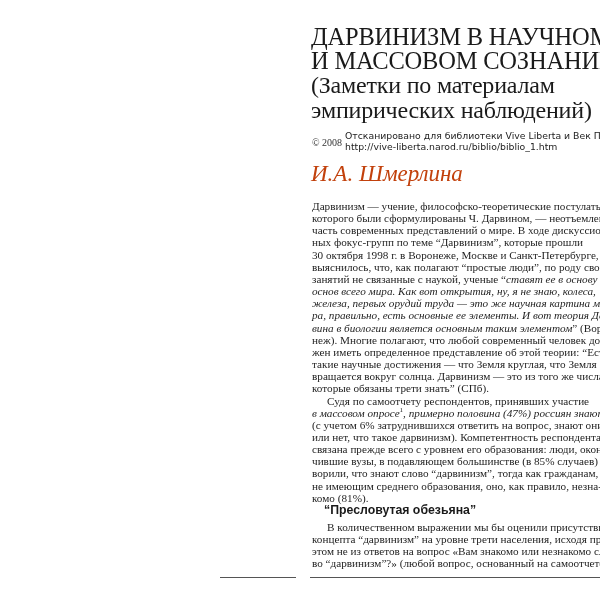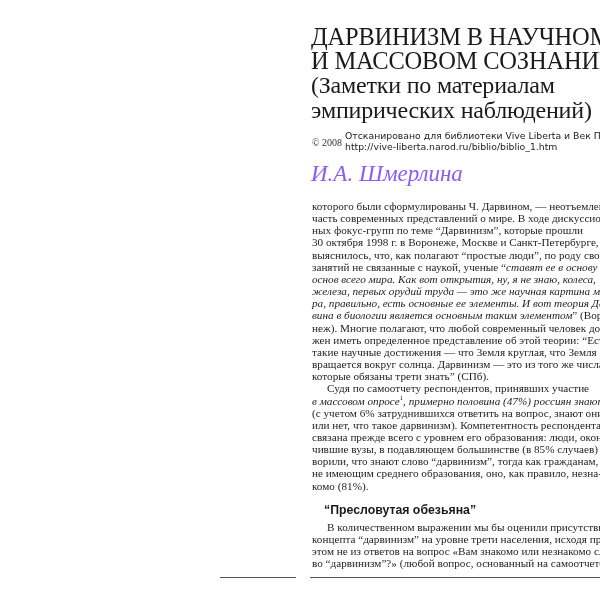--- a/index.html
+++ b/index.html
@@ -73,21 +73,21 @@
       white-space: nowrap;
     }
     .scan-note span { display: block; }
     .author {
       position: absolute;
       left: 311px;
       top: 161px;
       font-family: "Liberation Serif", serif;
       font-style: italic;
       font-size: 23px;
-      color: #8b5cf6;
+      color: #c2410c;
       white-space: nowrap;
       margin: 0;
       font-weight: normal;
     }
     .body-text {
       position: absolute;
       left: 312px;
       top: 200px;
       width: 288px;
       font-family: "Liberation Serif", serif;
@@ -179,20 +179,21 @@
     <div class="scan-note">
       <span>Отсканировано для библиотеки Vive Liberta и Век Прос</span>
       <span>http://vive-liberta.narod.ru/biblio/biblio_1.htm</span>
     </div>
   </div>
 
   <h2 class="author">И.А. Шмерлина</h2>
 
   <div class="body-text">
     <p>
+      <span class="line">Дарвинизм — учение, философско-теоретические постулаты</span>
       <span class="line">которого были сформулированы Ч. Дарвином, — неотъемлемая</span>
       <span class="line">часть современных представлений о мире. В ходе дискуссион-</span>
       <span class="line">ных фокус-групп по теме “Дарвинизм”, которые прошли</span>
       <span class="line">30 октября 1998 г. в Воронеже, Москве и Санкт-Петербурге,</span>
       <span class="line">выяснилось, что, как полагают “простые люди”, по роду своих</span>
       <span class="line"><span>занятий не связанные с наукой, ученые “</span><span class="it">ставят ее в основу</span></span>
       <span class="line it">основ всего мира. Как вот открытия, ну, я не знаю, колеса,</span>
       <span class="line it">железа, первых орудий труда — это же научная картина ми-</span>
       <span class="line it">ра, правильно, есть основные ее элементы. И вот теория Дар-</span>
       <span class="line"><span class="it">вина в биологии является основным таким элементом</span><span>” (Воро-</span></span>

